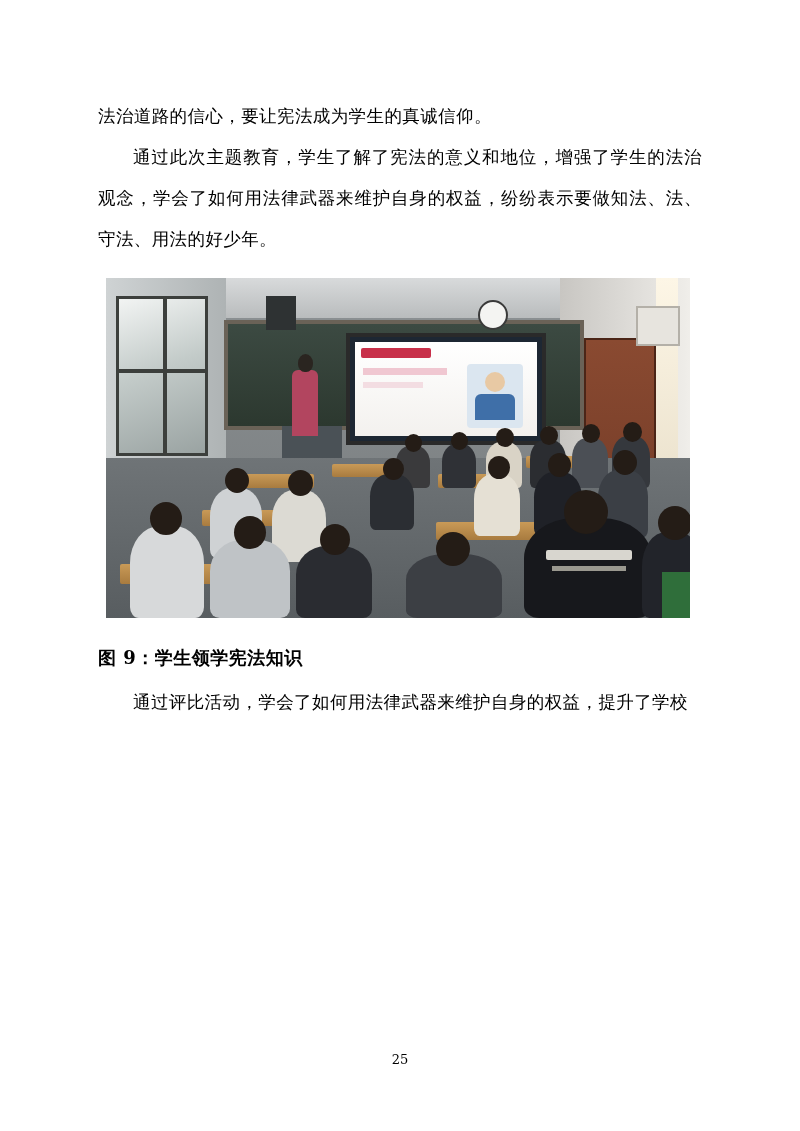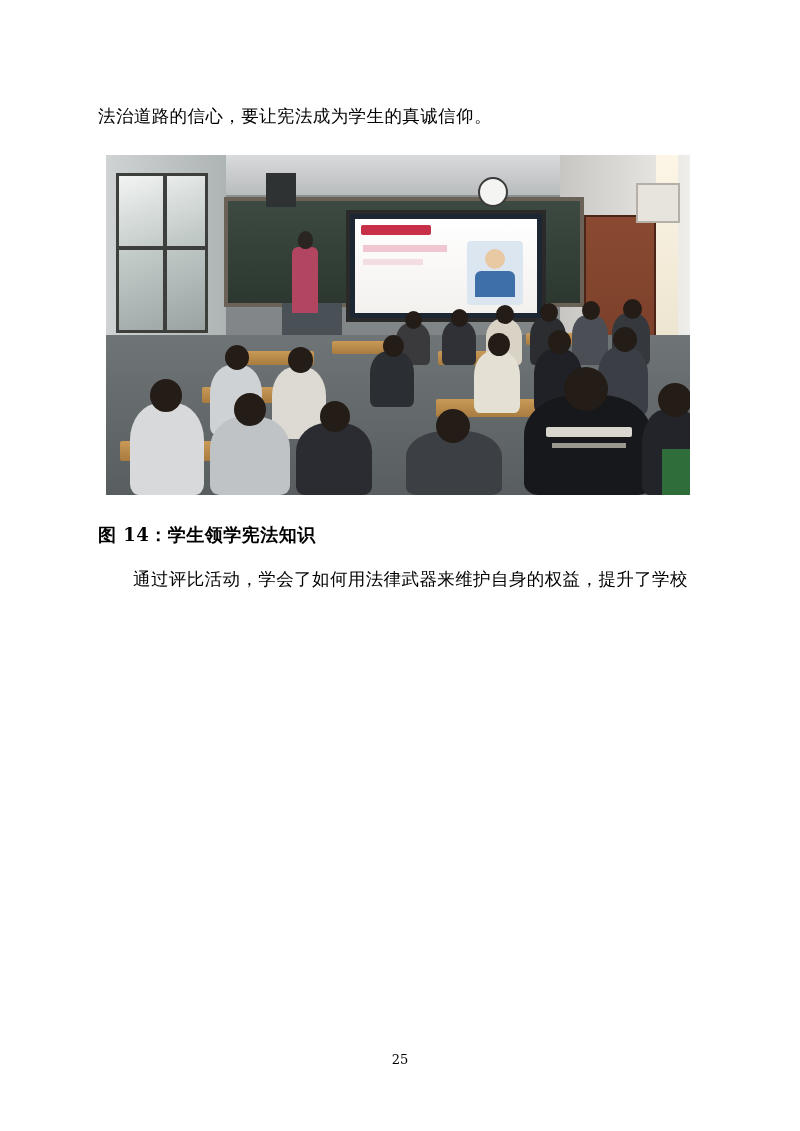--- a/index.html
+++ b/index.html
@@ -205,20 +205,21 @@
   }
 </style>
 </head>
 <body>
 
 <div class="page">
   <div class="content">
 
     <p class="para">法治道路的信心，要让宪法成为学生的真诚信仰。</p>
 
+    <p class="para indent">通过此次主题教育，学生了解了宪法的意义和地位，增强了学生的法治观念，学会了如何用法律武器来维护自身的权益，纷纷表示要做知法、法、守法、用法的好少年。</p>
 
     <div class="figure-wrap">
       <div class="photo">
         <div class="ph-ceiling"></div>
         <div class="ph-wall-left"></div>
         <div class="ph-window"></div>
         <div class="ph-wall-right"></div>
         <div class="ph-door"></div>
         <div class="ph-door-glass"></div>
         <div class="ph-blackboard"></div>
@@ -303,21 +304,21 @@
         <div class="student" style="left:536px; top:254px; width:60px; height:86px; background:#22242a;"></div>
         <div class="head" style="left:552px; top:228px; width:34px; height:34px;"></div>
 
         <div class="student" style="left:300px; top:276px; width:96px; height:64px; background:#3c3f44;"></div>
         <div class="head" style="left:330px; top:254px; width:34px; height:34px;"></div>
 
         <div style="position:absolute; left:556px; bottom:0; width:28px; height:46px; background:#2f6e3a;"></div>
       </div>
     </div>
 
-    <div class="fig-caption">图 14：学生领学宪法知识</div>
+    <div class="fig-caption">图 9：学生领学宪法知识</div>
 
 
     <div class="body-block">
       <p class="para indent">通过评比活动，学会了如何用法律武器来维护自身的权益，提升了学校</p>
     </div>
 
   </div>
 
   <div class="page-number">25</div>
 </div>

